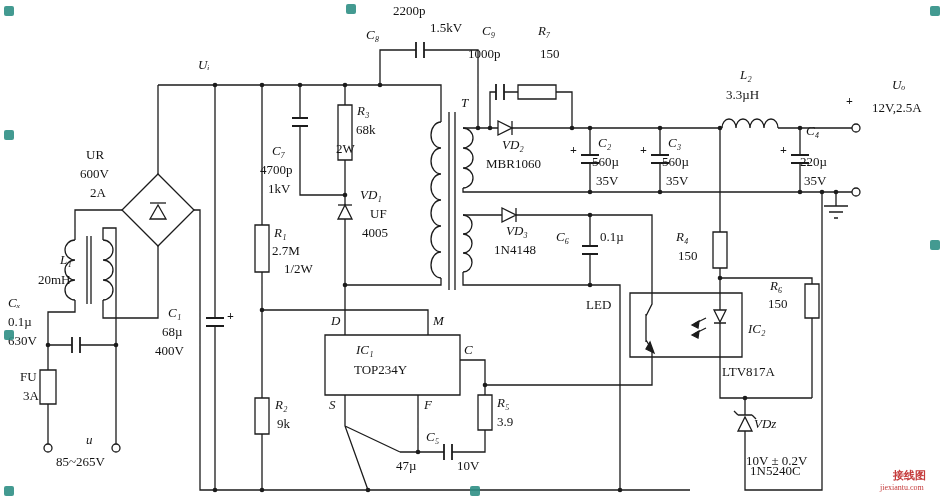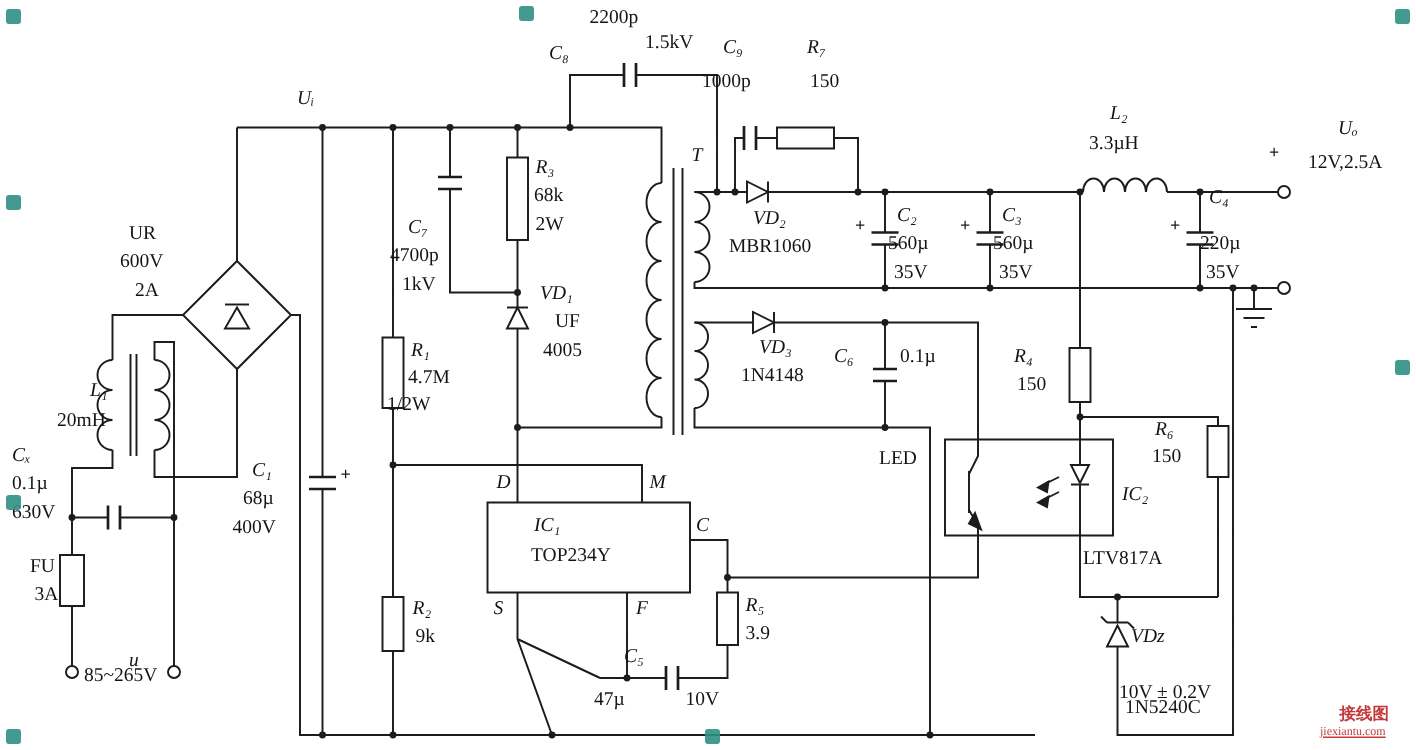--- a/index.html
+++ b/index.html
@@ -3,21 +3,21 @@
 <meta charset="utf-8">
 <style>
   html,body{margin:0;padding:0;background:#ffffff;}
   .stage{position:relative;width:944px;height:500px;background:#ffffff;overflow:hidden;
          font-family:"Liberation Serif","DejaVu Serif","DejaVu Sans",serif;color:#141414;}
   svg{position:absolute;left:0;top:0;}
   .lbl{position:absolute;font-size:13px;line-height:1.05;white-space:nowrap;color:#141414;}
   .it{font-style:italic;}
   .plus{position:absolute;font-size:12px;font-weight:bold;color:#141414;}
   .wm1{position:absolute;left:893px;top:468px;font-size:11px;font-weight:bold;color:#c43a3a;}
-  .wm2{position:absolute;left:880px;top:483px;font-size:8px;color:#c43a3a;text-decoration:underline;}
+  .wm2{position:absolute;left:880px;top:483px;font-size:8px;color:#c43a3a;}
   .mark{position:absolute;width:10px;height:10px;background:#2f8f85;border-radius:2px;opacity:.9;}
   path,line,polygon,rect.sym,circle.term{vector-effect:non-scaling-stroke;}
 </style>
 </head>
 <body>
 
 <div class="stage">
 
 <svg width="944" height="500" viewBox="0 0 944 500" fill="none" stroke="#1c1c1c" stroke-width="1.3">
 
@@ -182,72 +182,72 @@
     <circle cx="590" cy="215" r="2.3"></circle>
         <circle cx="590" cy="285" r="2.3"></circle>
     <circle cx="720" cy="278" r="2.3"></circle>
         <circle cx="745" cy="398" r="2.3"></circle>
   </g>
 </svg>
 
 <div class="lbl" style="left:20px;top:370px">FU</div>
 <div class="lbl" style="left:23px;top:389px">3A</div>
 <div class="lbl it" style="left:86px;top:433px">u</div>
-<div class="lbl" style="left:56px;top:443px">85~265V</div>
+<div class="lbl" style="left:56px;top:455px">85~265V</div>
 <div class="lbl it" style="left:8px;top:296px">Cₓ</div>
 <div class="lbl" style="left:8px;top:315px">0.1µ</div>
 <div class="lbl" style="left:8px;top:334px">630V</div>
 <div class="lbl it" style="left:60px;top:253px">L₁</div>
 <div class="lbl" style="left:38px;top:273px">20mH</div>
 <div class="lbl" style="left:86px;top:148px">UR</div>
 <div class="lbl" style="left:80px;top:167px">600V</div>
 <div class="lbl" style="left:90px;top:186px">2A</div>
 
 <div class="lbl it" style="left:198px;top:58px">Uᵢ</div>
 <div class="lbl it" style="left:168px;top:306px">C₁</div>
 <div class="lbl" style="left:162px;top:325px">68µ</div>
 <div class="lbl" style="left:155px;top:344px">400V</div>
 <div class="plus" style="left:227px;top:309px">+</div>
 
 <div class="lbl it" style="left:272px;top:144px">C₇</div>
 <div class="lbl" style="left:260px;top:163px">4700p</div>
 <div class="lbl" style="left:268px;top:182px">1kV</div>
 <div class="lbl it" style="left:357px;top:104px">R₃</div>
 <div class="lbl" style="left:356px;top:123px">68k</div>
-<div class="lbl" style="left:357px;top:142px">2W</div>
+<div class="lbl" style="left:336px;top:142px">2W</div>
 <div class="lbl it" style="left:360px;top:188px">VD₁</div>
 <div class="lbl" style="left:370px;top:207px">UF</div>
 <div class="lbl" style="left:362px;top:226px">4005</div>
 
 <div class="lbl it" style="left:461px;top:96px">T</div>
 
 <div class="lbl it" style="left:366px;top:28px">C₈</div>
 <div class="lbl" style="left:393px;top:4px">2200p</div>
 <div class="lbl" style="left:430px;top:21px">1.5kV</div>
 
 <div class="lbl it" style="left:482px;top:24px">C₉</div>
 <div class="lbl" style="left:468px;top:47px">1000p</div>
 <div class="lbl it" style="left:538px;top:24px">R₇</div>
 <div class="lbl" style="left:540px;top:47px">150</div>
 
 <div class="lbl it" style="left:274px;top:226px">R₁</div>
-<div class="lbl" style="left:272px;top:244px">4.7M</div>
-<div class="lbl" style="left:258px;top:262px">1/2W</div>
+<div class="lbl" style="left:272px;top:244px">2.7M</div>
+<div class="lbl" style="left:284px;top:262px">1/2W</div>
 <div class="lbl it" style="left:275px;top:398px">R₂</div>
 <div class="lbl" style="left:277px;top:417px">9k</div>
 <div class="lbl it" style="left:356px;top:343px">IC₁</div>
 <div class="lbl" style="left:354px;top:363px">TOP234Y</div>
 <div class="lbl it" style="left:331px;top:314px">D</div>
 <div class="lbl it" style="left:433px;top:314px">M</div>
 <div class="lbl it" style="left:464px;top:343px">C</div>
 <div class="lbl it" style="left:329px;top:398px">S</div>
 <div class="lbl it" style="left:424px;top:398px">F</div>
 <div class="lbl it" style="left:497px;top:396px">R₅</div>
 <div class="lbl" style="left:497px;top:415px">3.9</div>
-<div class="lbl it" style="left:416px;top:430px">C₅</div>
+<div class="lbl it" style="left:426px;top:430px">C₅</div>
 <div class="lbl" style="left:396px;top:459px">47µ</div>
 <div class="lbl" style="left:457px;top:459px">10V</div>
 
 <div class="lbl it" style="left:506px;top:224px">VD₃</div>
 <div class="lbl" style="left:494px;top:243px">1N4148</div>
 <div class="lbl it" style="left:556px;top:230px">C₆</div>
 <div class="lbl" style="left:600px;top:230px">0.1µ</div>
 <div class="lbl it" style="left:676px;top:230px">R₄</div>
 <div class="lbl" style="left:678px;top:249px">150</div>
 

